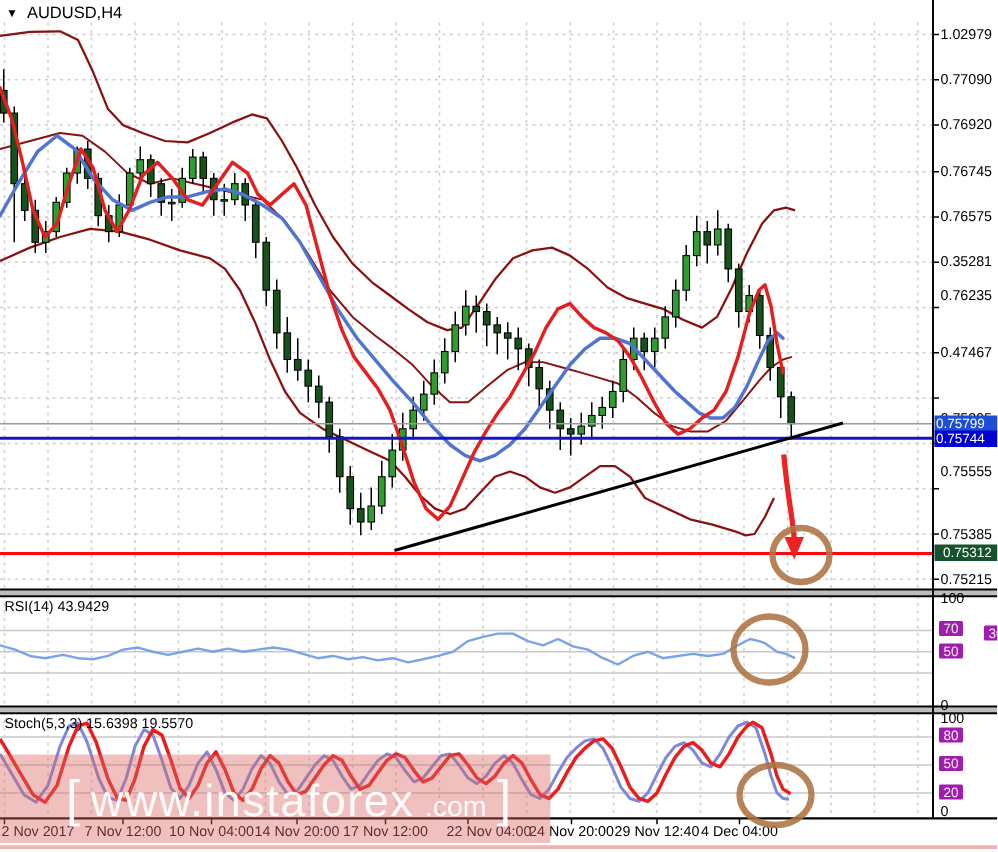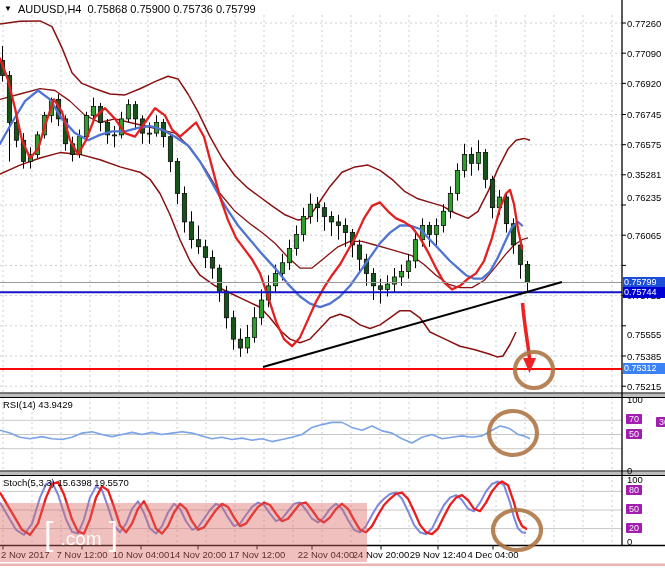--- a/index.html
+++ b/index.html
@@ -345,36 +345,35 @@
       <line x1="312" y1="545.5" x2="312" y2="549.5" stroke="#000" stroke-width="1"></line>
       <line x1="381" y1="545.5" x2="381" y2="549.5" stroke="#000" stroke-width="1"></line>
       <line x1="438" y1="545.5" x2="438" y2="549.5" stroke="#000" stroke-width="1"></line>
       <line x1="493" y1="545.5" x2="493" y2="549.5" stroke="#000" stroke-width="1"></line>
     </svg>
 
   <div id="text-layer">
     <div class="title-bar">
       <span class="tri">▼</span>
       <span>AUDUSD,H4</span>
-      <span>0.75868 0.75900 0.75736 0.75799</span>
     </div>
     <div class="panel-label" style="top:399px">RSI(14) 43.9429</div>
     <div class="panel-label" style="top:477px">Stoch(5,3,3) 15.6398 19.5570</div>
     <div id="price-axis">
-        <div class="price-label" style="top: 17.5px;">0.77260</div>
+        <div class="price-label" style="top: 17.5px;">1.02979</div>
         <div class="price-label" style="top: 47.692px;">0.77090</div>
         <div class="price-label" style="top: 77.884px;">0.76920</div>
         <div class="price-label" style="top: 108.964px;">0.76745</div>
         <div class="price-label" style="top: 139.156px;">0.76575</div>
         <div class="price-label" style="top: 169.348px;">0.35281</div>
         <div class="price-label" style="top: 192px;">0.76235</div>
-        <div class="price-label" style="top: 229.732px;">0.76065</div>
+        <div class="price-label" style="top: 229.732px;">0.47467</div>
         <div class="price-label" style="top: 274px;">0.75895</div>
         <div class="price-label" style="top: 290.116px;">0.75725</div>
-        <div class="price-label" style="top: 329px;">0.75555</div>
+        <div class="price-label" style="top: 309px;">0.75555</div>
         <div class="price-label" style="top: 350.5px;">0.75385</div>
         <div class="price-label" style="top: 380.692px;">0.75215</div>
       </div>
     <div id="level-axis">
         <div class="level-label level-plain" style="top: 393.5px;">100</div>
         <div class="level-label level-plain" style="top: 464.5px;">0</div>
         <div class="level-label level-boxed" style="top: 414.3px;">70</div>
         <div class="level-label level-boxed" style="top: 428.5px;">50</div>
         <div class="level-label level-boxed" style="top: 417px; margin-left: 30px;">30</div>
         <div class="level-label level-plain" style="top: 473.5px;">100</div>
@@ -390,33 +389,34 @@
         <div class="time-label" style="top: 549px; left: 198px; transform: translateX(-50%);">14 Nov 20:00</div>
         <div class="time-label" style="top: 549px; left: 257px; transform: translateX(-50%);">17 Nov 12:00</div>
         <div class="time-label" style="top: 549px; left: 312px; transform: translateX(-50%); margin-left: 14px;">22 Nov 04:00</div>
         <div class="time-label" style="top: 549px; left: 381px; transform: translateX(-50%);">24 Nov 20:00</div>
         <div class="time-label" style="top: 549px; left: 438px; transform: translateX(-50%);">29 Nov 12:40</div>
         <div class="time-label" style="top: 549px; left: 493px; transform: translateX(-50%);">4 Dec 04:00</div>
       </div>
     <div id="tags">
         <div class="tag" style="top: 276.974px; background: #1d4ed8;">0.75799</div>
         <div class="tag" style="top: 286.742px; background: rgb(0, 0, 212);">0.75744</div>
-        <div class="tag" style="top: 363.465px; background: #3b82f6;">0.75312</div>
+        <div class="tag" style="top: 363.465px; background: #14532d; text-align: center;">0.75312</div>
       </div>
   </div>
 
   <div id="wm-layer">
     <svg id="overlay-svg" width="665" height="568" viewBox="0 0 665 568">
         <rect x="0" y="503" width="367" height="59" fill="#d96a63" opacity="0.42"></rect>
         <rect x="0" y="563.5" width="665" height="2.5" fill="#d96a63" opacity="0.5"></rect>
         <path d="M522.5,303 C525,331.5 529,348 529.5,360" fill="none" stroke="#ee2222" stroke-width="3.5"></path>
         <polygon points="523,358 536,358 529.5,373" fill="#ee2222"></polygon>
         <ellipse cx="534" cy="370" rx="19" ry="18" fill="none" stroke="#ad7342" stroke-width="4.2" opacity="0.88"></ellipse>
         <ellipse cx="513" cy="433" rx="24" ry="22" fill="none" stroke="#ad7342" stroke-width="4.2" opacity="0.88"></ellipse>
         <ellipse cx="517" cy="530" rx="24" ry="20" fill="none" stroke="#ad7342" stroke-width="4.2" opacity="0.88"></ellipse>
       </svg>
     <div class="wm-text">
       <span class="wm-br">[</span>
+      <span class="wm-main">www.instaforex</span>
       <span class="wm-com">.com</span>
       <span class="wm-br">]</span>
     </div>
   </div>
 </div>
 
 </body></html>

